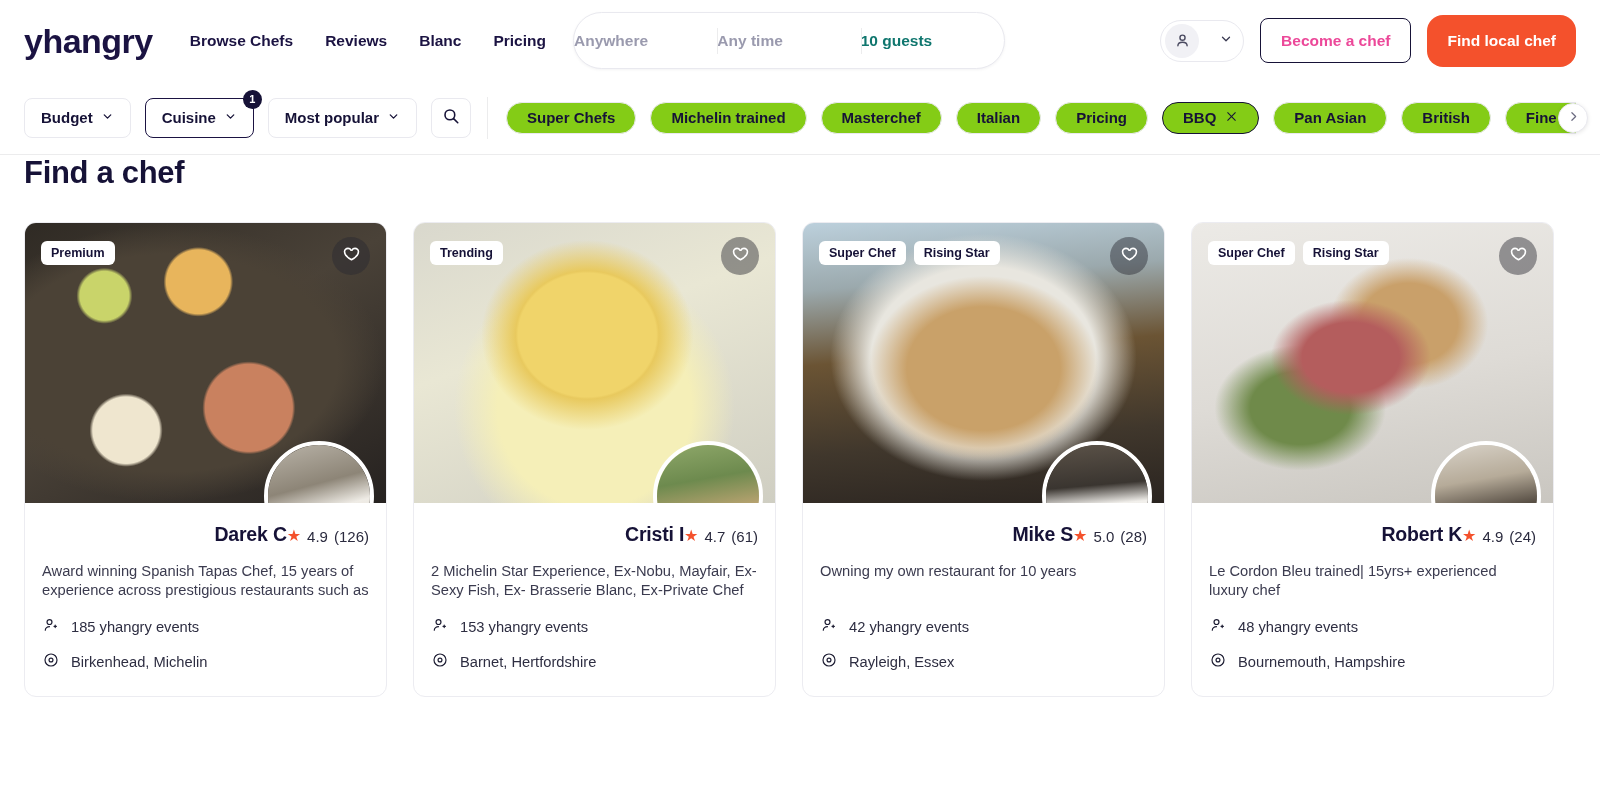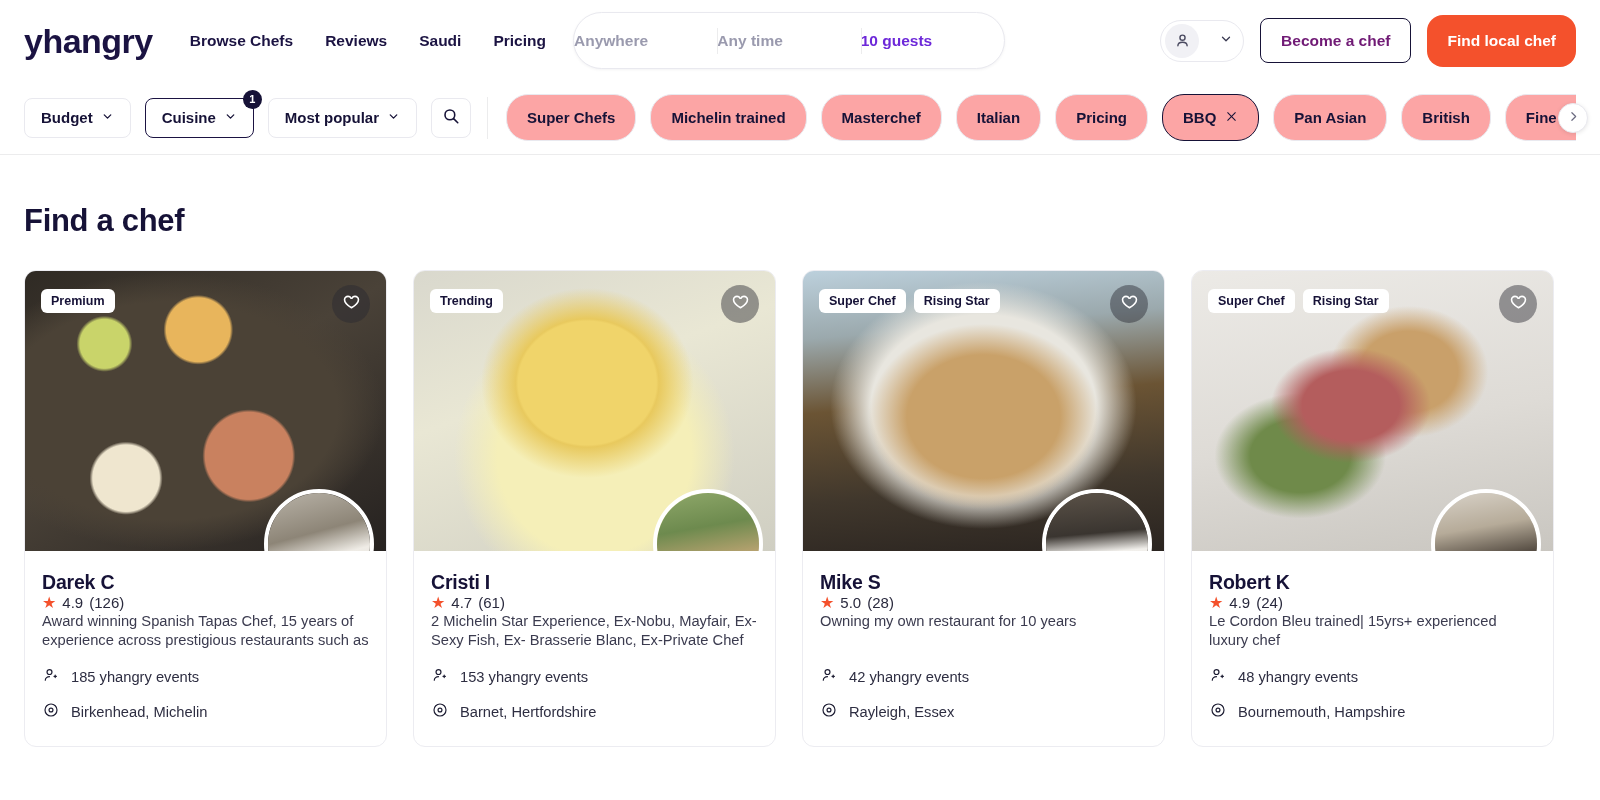--- a/index.html
+++ b/index.html
@@ -60,21 +60,21 @@
     flex: 1;
     text-align: left;
     font-size: 15.5px;
     font-weight: 600;
     color: #9a9aae;
     position: relative;
     cursor: pointer;
     padding: 6px 0;
   }
   .search-seg.active {
-    color: #6d28d9;
+    color: #0f766e;
     font-weight: 700;
   }
   .search-seg + .search-seg::before {
     content: "";
     position: absolute;
     left: 0; top: 50%;
     transform: translateY(-50%);
     width: 1px; height: 26px;
     background: #ececed;
   }
@@ -105,21 +105,21 @@
     justify-content: center;
   }
   .btn-outline {
     height: 45px;
     padding: 0 20px;
     border: 1.4px solid #161237;
     border-radius: 8px;
     background: #fff;
     font-size: 15.5px;
     font-weight: 700;
-    color: #701a75;
+    color: #ec4899;
     font-family: inherit;
     cursor: pointer;
     white-space: nowrap;
   }
   .btn-primary {
     height: 52px;
     padding: 0 20px;
     border: none;
     border-radius: 16px;
     background: #f4512c;
@@ -193,25 +193,25 @@
   }
   .chips {
     display: flex;
     align-items: center;
     gap: 14px;
     flex: 1;
     overflow: hidden;
     padding-right: 36px;
   }
   .chip {
-    height: 47px;
+    height: 32px;
     padding: 0 20px;
     border: 1px solid #e9e9ef;
     border-radius: 22px;
-    background: #fca5a5;
+    background: #84cc16;
     font-size: 15px;
     font-weight: 700;
     color: #161237;
     display: flex;
     align-items: center;
     gap: 9px;
     white-space: nowrap;
     cursor: pointer;
     flex: none;
     font-family: inherit;
@@ -232,21 +232,20 @@
     cursor: pointer;
     box-shadow: 0 1px 4px rgba(0,0,0,0.10);
   }
 
   
   .main { padding: 0 24px; }
   .page-title {
     font-size: 31px;
     font-weight: 700;
     color: #161237;
-    margin-top: 48px;
     margin-bottom: 31px;
     letter-spacing: -0.3px;
   }
   .grid {
     display: grid;
     grid-template-columns: repeat(4, 363px);
     gap: 26px;
   }
   .card {
     border: 1px solid #ececf1;
@@ -301,22 +300,21 @@
     z-index: 4;
   }
   .card-body {
     padding: 20px 17px 10px 17px;
     position: relative;
   }
   .card-row1 {
     display: flex;
     align-items: baseline;
     justify-content: flex-end;
-    margin-bottom: 1px;
-    flex-direction: column;
+    margin-bottom: 16px;
   }
   .chef-name {
     font-size: 19.5px;
     font-weight: 700;
     color: #161237;
     letter-spacing: -0.2px;
   }
   .rating {
     display: flex;
     align-items: center;
@@ -381,21 +379,21 @@
 </style>
 </head>
 <body>
 
 <div class="header">
   <div class="logo">yhangry</div>
 
   <nav class="nav">
     <a class="nav-link">Browse Chefs</a>
     <a class="nav-link">Reviews</a>
-    <a class="nav-link">Saudi</a>
+    <a class="nav-link">Blanc</a>
     <a class="nav-link">Pricing</a>
   </nav>
 
   <div class="searchbar">
     <div class="search-seg">Anywhere</div>
     <div class="search-seg">Any time</div>
     <div class="search-seg active">10 guests</div>
   </div>
 
   <div class="header-right">

